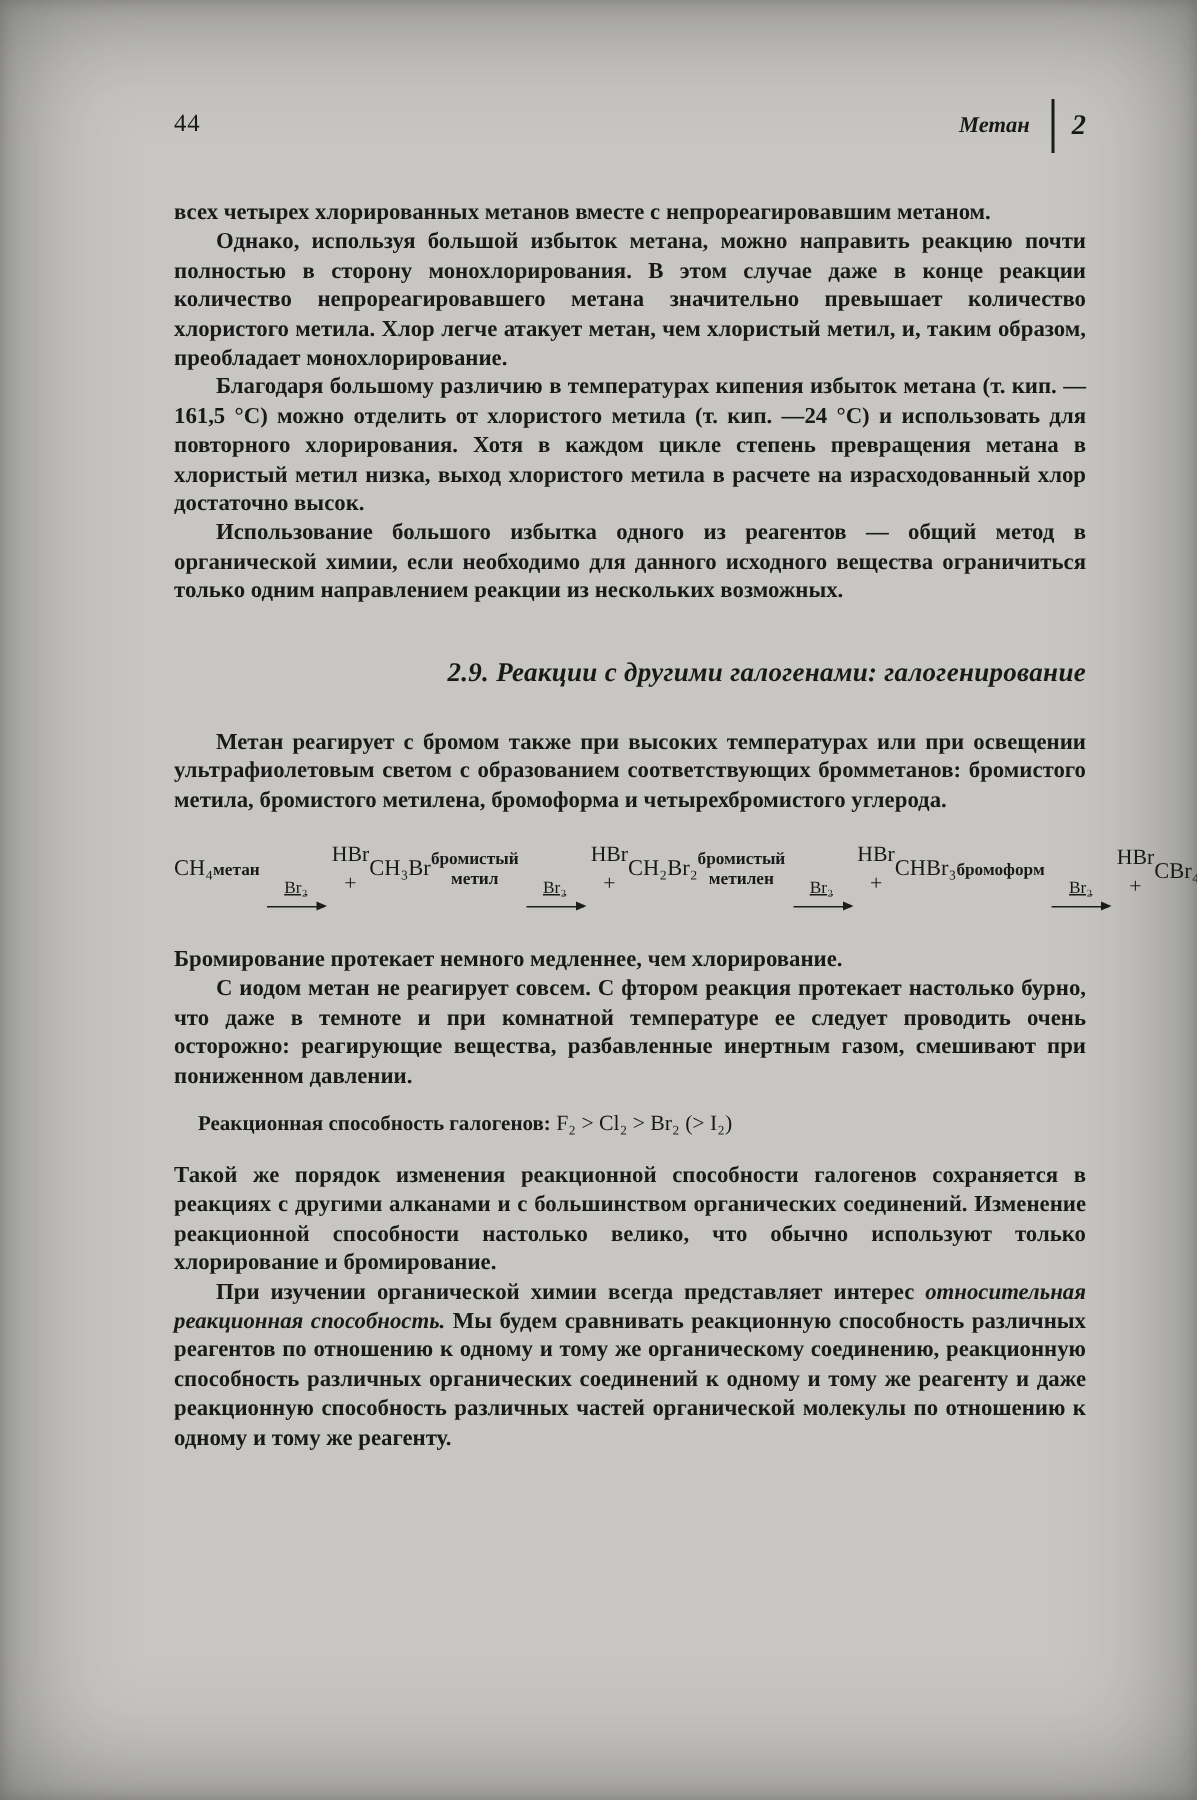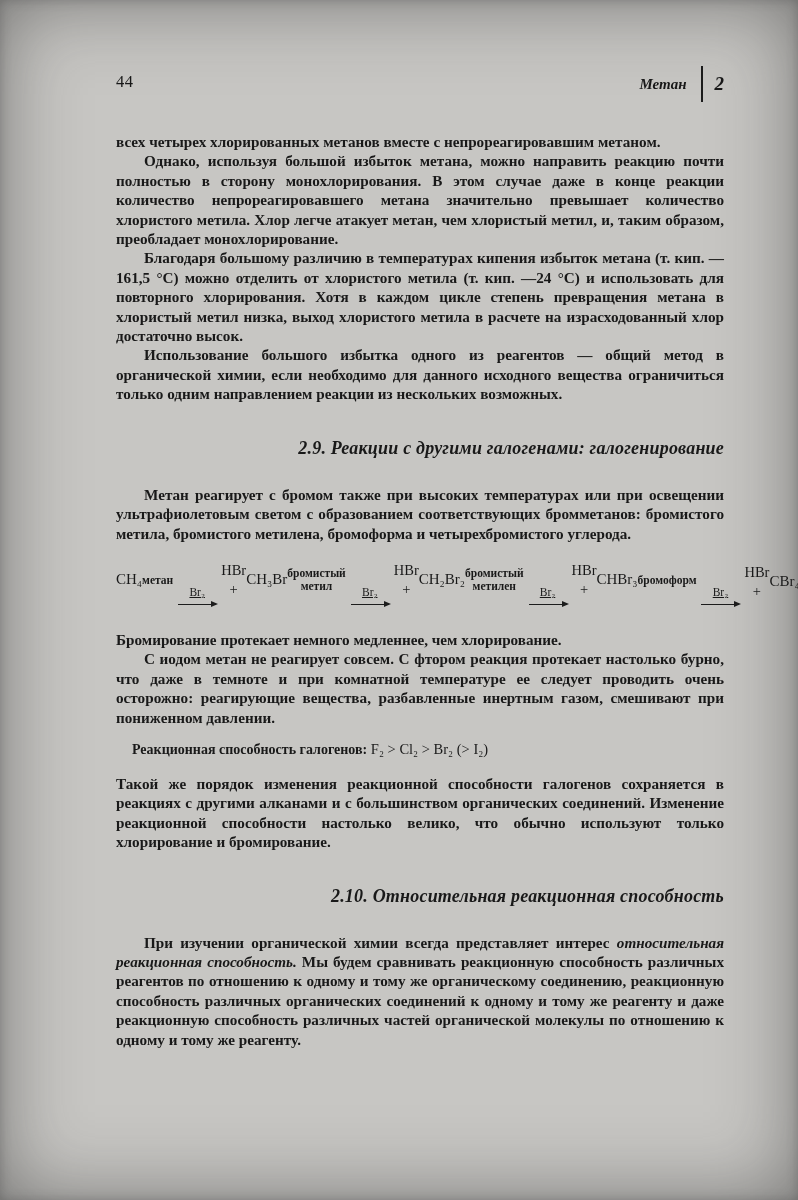--- a/index.html
+++ b/index.html
@@ -171,19 +171,18 @@
 
   <p class="bodytext">Бромирование протекает немного медленнее, чем хлорирование.</p>
   <p class="bodytext indent">С иодом метан не реагирует совсем. С фтором реакция протекает настолько бурно, что даже в темноте и при комнатной температуре ее следует проводить очень осторожно: реагирующие вещества, разбавленные инертным газом, смешивают при пониженном давлении.</p>
 
   <div class="reactivity">
     <span class="lbl">Реакционная способность галогенов:</span><span class="ser"> F₂ &gt; Cl₂ &gt; Br₂ (&gt; I₂)</span>
   </div>
 
   <p class="bodytext">Такой же порядок изменения реакционной способности галогенов сохраняется в реакциях с другими алканами и с большинством органических соединений. Изменение реакционной способности настолько велико, что обычно используют только хлорирование и бромирование.</p>
 
-  <h2 class="sect">2.10.  Относительная реакционная способность</h2>
 
   <p class="bodytext indent">
     <span>При изучении органической химии всегда представляет интерес </span><span class="em">относительная реакционная способность.</span><span> Мы будем сравнивать реакционную способность различных реагентов по отношению к одному и тому же органическому соединению, реакционную способность различных органических соединений к одному и тому же реагенту и даже реакционную способность различных частей органической молекулы по отношению к одному и тому же реагенту.</span>
   </p>
 
 </div>
 
 </body></html>

